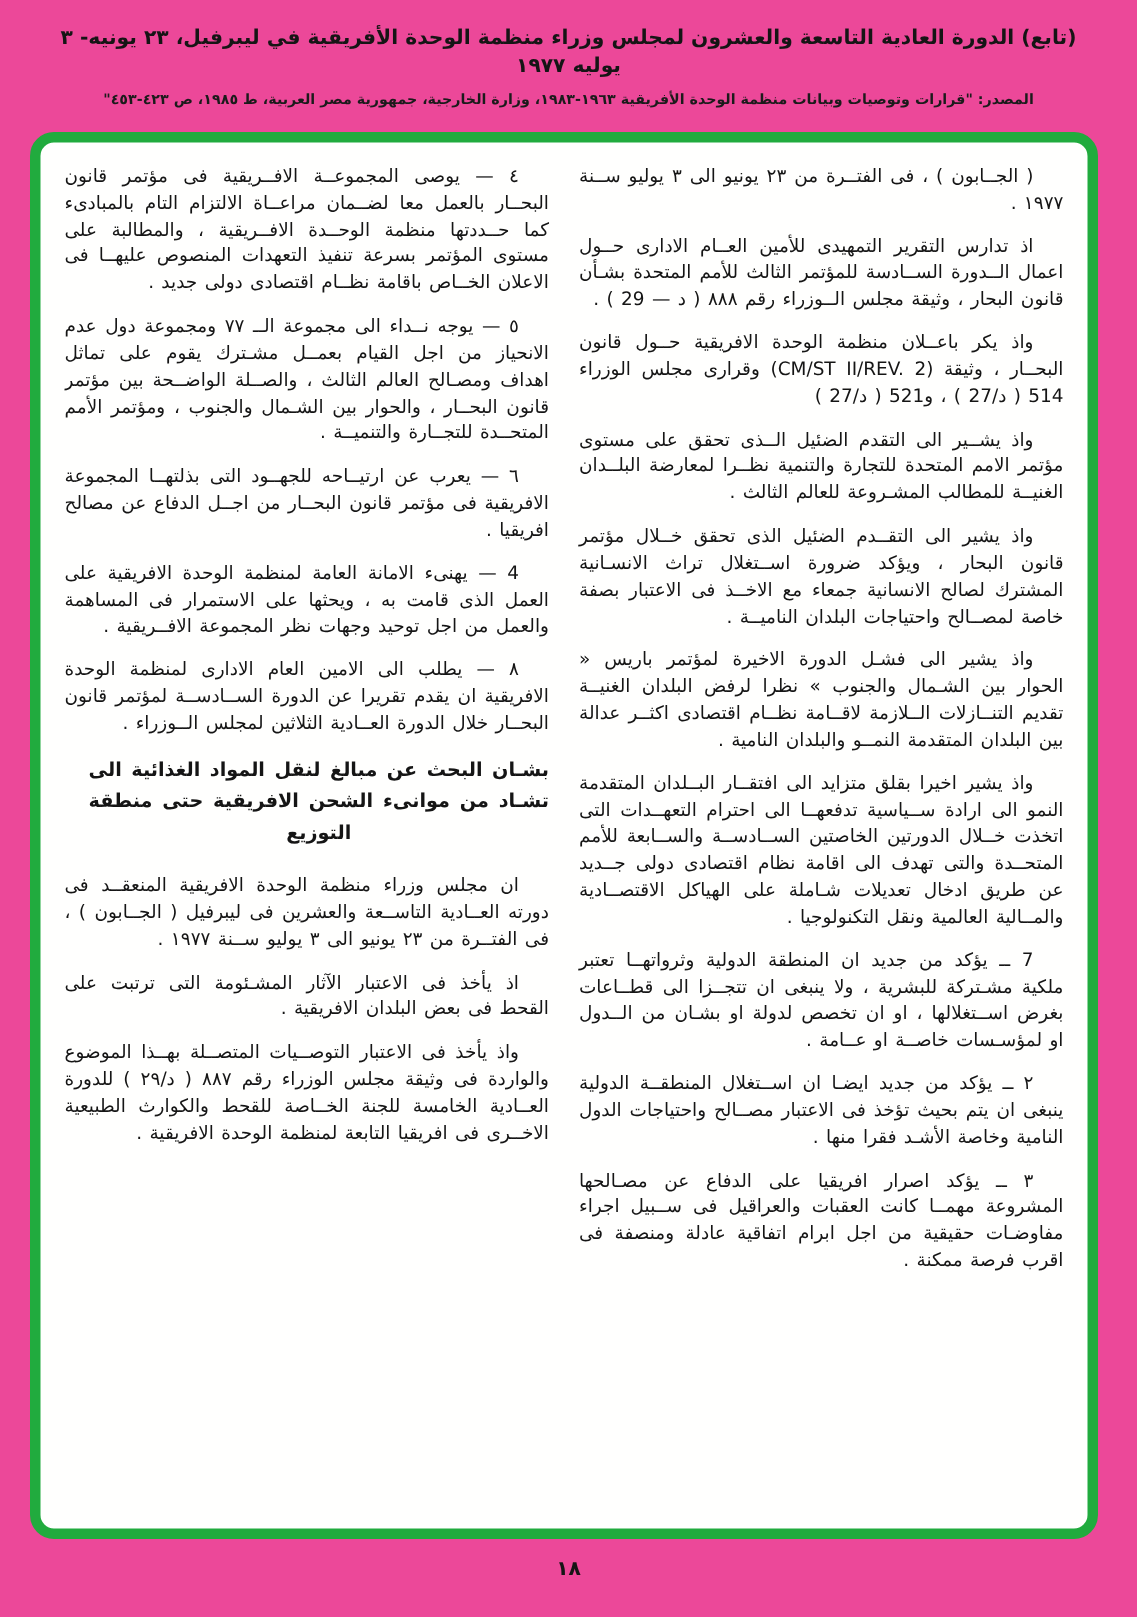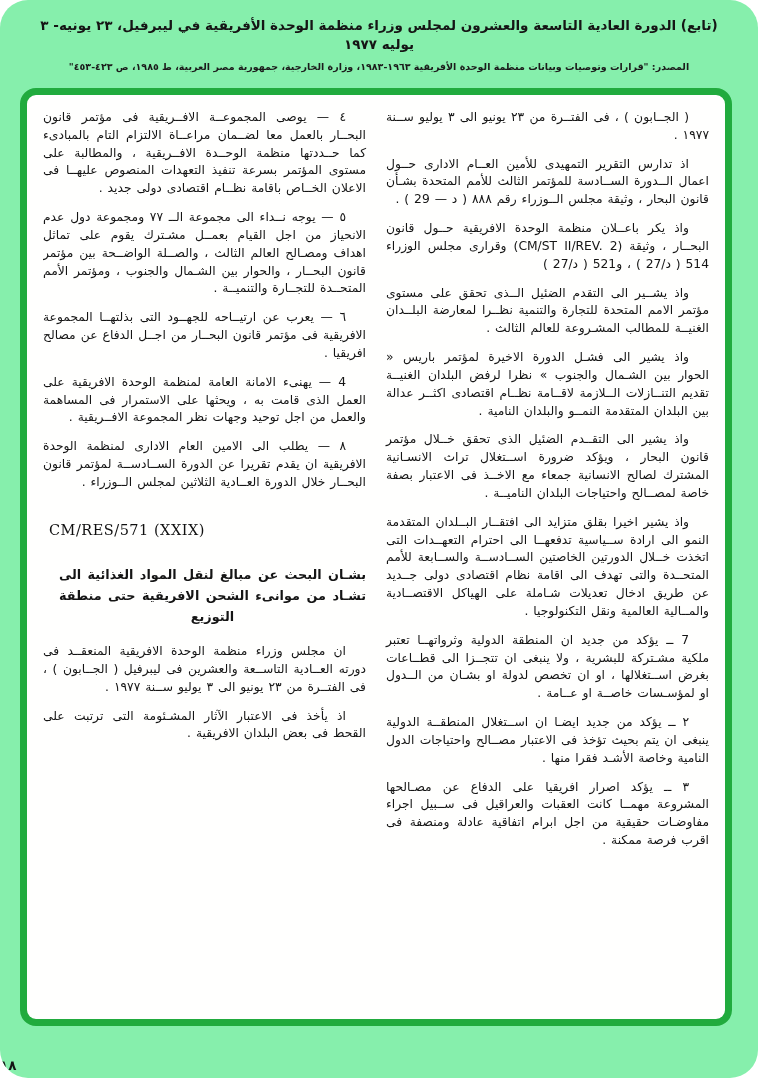--- a/index.html
+++ b/index.html
@@ -1,23 +1,22 @@
 <!DOCTYPE html>
 <html lang="ar"><head>
 <meta charset="utf-8">
 <style>
   html,body{margin:0;padding:0;background:#ffffff;}
   .page{
     position:relative;
     width:758px;height:1078px;
-    background:#86efac;
+    background:#ec4899;
     color:#151515;
     font-family:"DejaVu Sans", sans-serif;
     overflow:hidden;
-    border-radius:28px;
   }
   
   .page-header{
     position:absolute;top:16px;left:0;right:0;
     direction:rtl;text-align:center;
   }
   .header-title{
     font-weight:bold;font-size:13.5px;line-height:1.4;
     padding:0 28px;
   }
@@ -60,22 +59,22 @@
     text-align:center;font-size:15px;font-weight:bold;
     margin:0 0 20px 0;word-spacing:8px;
   }
   .resolution-subject{
     font-size:12.8px;font-weight:bold;line-height:1.65;
     text-align:justify;text-align-last:center;
     margin:0 0 16px 16px;
   }
   
   .page-footer{
-    position:absolute;bottom:4px;left:0;right:0;
-    text-align:left;
+    position:absolute;bottom:24px;left:0;right:0;
+    text-align:center;
   }
   .page-number{font-size:13.5px;font-weight:bold;}
 </style>
 </head>
 <body>
 
 <div class="page">
 
   <header class="page-header">
     <div class="header-title">(تابع) الدورة العادية التاسعة والعشرون لمجلس وزراء منظمة الوحدة الأفريقية في ليبرفيل، ٢٣ يونيه- ٣ يوليه ١٩٧٧</div>
@@ -97,25 +96,25 @@
         <p class="para">
           <b>واذ يكر</b>
           <span>باعــلان منظمة الوحدة الافريقية حــول قانون البحــار ، وثيقة (CM/ST II/REV. 2) وقرارى مجلس الوزراء 514 ( د/27 ) ، و521 ( د/27 )</span>
         </p>
         <p class="para">
           <b>واذ يشــير</b>
           <span>الى التقدم الضئيل الــذى تحقق على مستوى مؤتمر الامم المتحدة للتجارة والتنمية نظــرا لمعارضة البلــدان الغنيــة للمطالب المشـروعة للعالم الثالث .</span>
         </p>
         <p class="para">
           <b>واذ يشير</b>
-          <span>الى فشـل الدورة الاخيرة لمؤتمر باريس « الحوار بين الشـمال والجنوب » نظرا لرفض البلدان الغنيــة تقديم التنــازلات الــلازمة لاقــامة نظــام اقتصادى اكثــر عدالة بين البلدان المتقدمة النمــو والبلدان النامية .</span>
+          <span>الى التقــدم الضئيل الذى تحقق خــلال مؤتمر قانون البحار ، ويؤكد ضرورة اســتغلال تراث الانسـانية المشترك لصالح الانسانية جمعاء مع الاخــذ فى الاعتبار بصفة خاصة لمصــالح واحتياجات البلدان الناميــة .</span>
         </p>
         <p class="para">
           <b>واذ يشير</b>
-          <span>الى التقــدم الضئيل الذى تحقق خــلال مؤتمر قانون البحار ، ويؤكد ضرورة اســتغلال تراث الانسـانية المشترك لصالح الانسانية جمعاء مع الاخــذ فى الاعتبار بصفة خاصة لمصــالح واحتياجات البلدان الناميــة .</span>
+          <span>الى فشـل الدورة الاخيرة لمؤتمر باريس « الحوار بين الشـمال والجنوب » نظرا لرفض البلدان الغنيــة تقديم التنــازلات الــلازمة لاقــامة نظــام اقتصادى اكثــر عدالة بين البلدان المتقدمة النمــو والبلدان النامية .</span>
         </p>
         <p class="para">
           <b>واذ يشير اخيرا</b>
           <span>بقلق متزايد الى افتقــار البــلدان المتقدمة النمو الى ارادة ســياسية تدفعهــا الى احترام التعهــدات التى اتخذت خــلال الدورتين الخاصتين الســادســة والســابعة للأمم المتحــدة والتى تهدف الى اقامة نظام اقتصادى دولى جــديد عن طريق ادخال تعديلات شـاملة على الهياكل الاقتصــادية والمــالية العالمية ونقل التكنولوجيا .</span>
         </p>
         <p class="para">
           <b>7 ــ يؤكد</b>
           <span>من جديد ان المنطقة الدولية وثرواتهــا تعتبر ملكية مشـتركة للبشرية ، ولا ينبغى ان تتجــزا الى قطــاعات بغرض اســتغلالها ، او ان تخصص لدولة او بشـان من الــدول او لمؤسـسات خاصــة او عــامة .</span>
         </p>
         <p class="para">
@@ -143,30 +142,33 @@
         </p>
         <p class="para">
           <b>4 — يهنىء</b>
           <span>الامانة العامة لمنظمة الوحدة الافريقية على العمل الذى قامت به ، ويحثها على الاستمرار فى المساهمة والعمل من اجل توحيد وجهات نظر المجموعة الافــريقية .</span>
         </p>
         <p class="para">
           <b>٨ — يطلب</b>
           <span>الى الامين العام الادارى لمنظمة الوحدة الافريقية ان يقدم تقريرا عن الدورة الســادســة لمؤتمر قانون البحــار خلال الدورة العــادية الثلاثين لمجلس الــوزراء .</span>
         </p>
 
-        <div class="resolution-ref">CM/RES/571 (XXIX)</div>
         <h3 class="resolution-subject">بشـان البحث عن مبالغ لنقل المواد الغذائية الى تشـاد من موانىء الشحن الافريقية حتى منطقة التوزيع</h3>
 
         <p class="para">
           <b></b>
           <span>ان مجلس وزراء منظمة الوحدة الافريقية المنعقــد فى دورته العــادية التاســعة والعشرين فى ليبرفيل ( الجــابون ) ، فى الفتــرة من ٢٣ يونيو الى ٣ يوليو ســنة ١٩٧٧ .</span>
         </p>
         <p class="para">
           <b>اذ يأخذ فى الاعتبار</b>
           <span>الآثار المشـئومة التى ترتبت على القحط فى بعض البلدان الافريقية .</span>
+        </p>
+        <p class="para">
+          <b>واذ يأخذ فى الاعتبار</b>
+          <span>التوصــيات المتصــلة بهــذا الموضوع والواردة فى وثيقة مجلس الوزراء رقم ٨٨٧ ( د/٢٩ ) للدورة العــادية الخامسة للجنة الخــاصة للقحط والكوارث الطبيعية الاخــرى فى افريقيا التابعة لمنظمة الوحدة الافريقية .</span>
         </p>
       </section>
 
     </div>
   </div>
 
   <footer class="page-footer">
     <span class="page-number">١٨</span>
   </footer>
 

